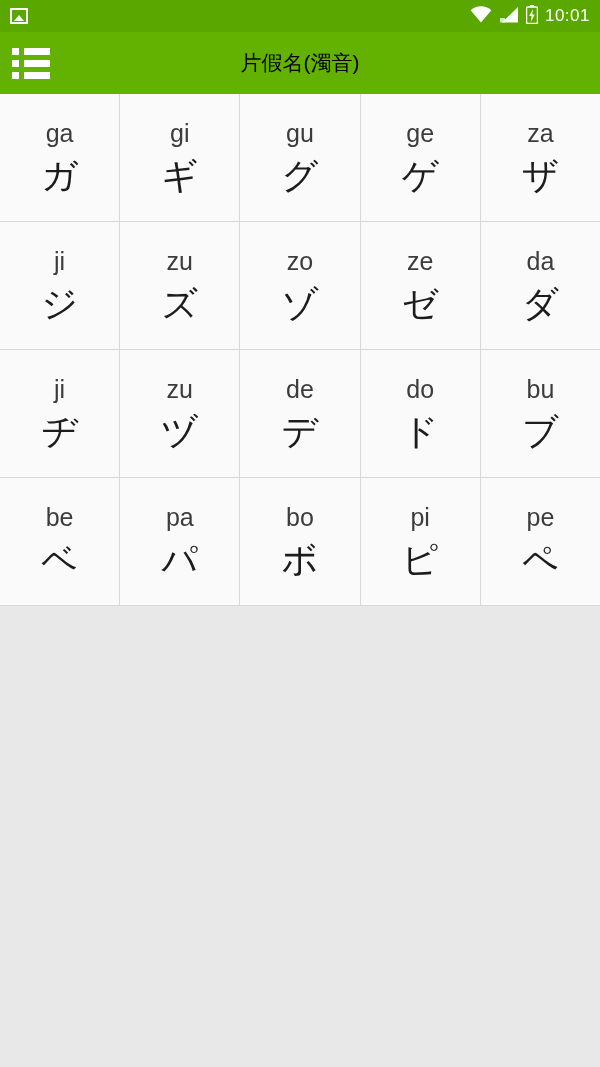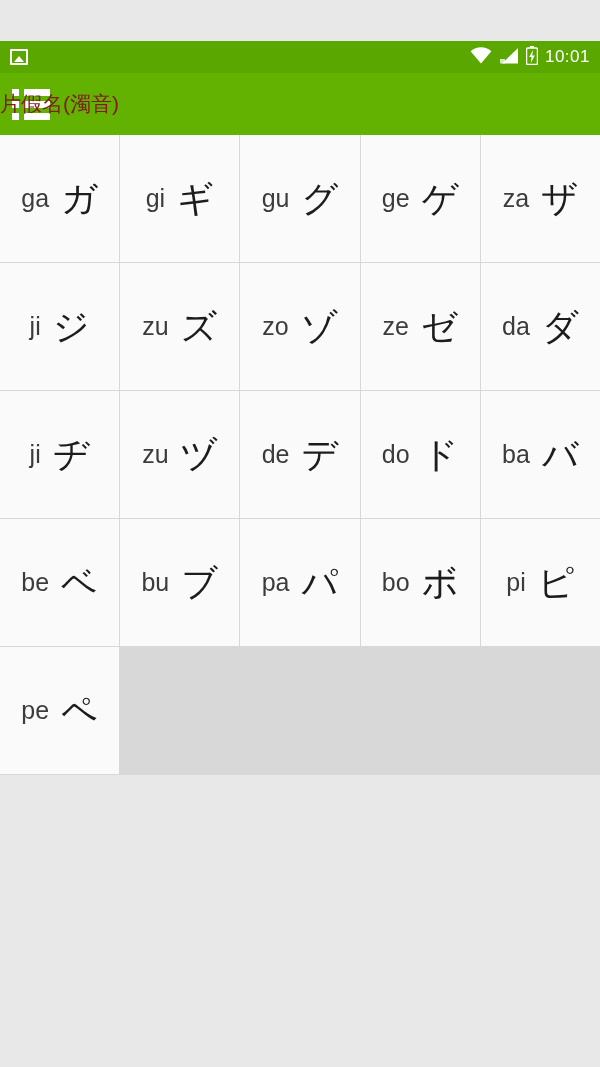--- a/index.html
+++ b/index.html
@@ -17,21 +17,20 @@
   
   .status-bar {
     height: 32px;
     background: #5aa700;
     display: flex;
     align-items: center;
     justify-content: space-between;
     padding: 0 10px;
     box-sizing: border-box;
     color: #ffffff;
-    margin-top: 41px;
   }
   .status-left {
     display: flex;
     align-items: center;
     gap: 6px;
   }
   .status-right {
     display: flex;
     align-items: center;
     gap: 7px;
@@ -91,39 +90,39 @@
   }
   .menu-bar-line {
     width: 26px;
     height: 7px;
     background: #ffffff;
   }
   .app-title {
     position: absolute;
     left: 0;
     right: 0;
-    text-align: left;
+    text-align: center;
     font-size: 21px;
-    color: #7f1d1d;
+    color: #000000;
     pointer-events: none;
   }
 
   
   .kana-grid {
     display: grid;
     grid-template-columns: repeat(5, 1fr);
     background: #d8d8d8;
     gap: 1px;
     border-bottom: 1px solid #d8d8d8;
   }
   .kana-cell {
     background: #fafafa;
     height: 127px;
     display: flex;
-    flex-direction: row;
+    flex-direction: column;
     align-items: center;
     justify-content: center;
     gap: 12px;
     cursor: pointer;
   }
   .romaji {
     font-size: 25px;
     color: #3c3c3c;
     line-height: 1;
   }
@@ -239,32 +238,28 @@
   <div class="kana-cell">
     <span class="romaji">de</span>
     <span class="kana">デ</span>
   </div>
   <div class="kana-cell">
     <span class="romaji">do</span>
     <span class="kana">ド</span>
   </div>
 
   <div class="kana-cell">
-    <span class="romaji">ba</span>
-    <span class="kana">バ</span>
+    <span class="romaji">bu</span>
+    <span class="kana">ブ</span>
   </div>
   <div class="kana-cell">
     <span class="romaji">be</span>
     <span class="kana">ベ</span>
   </div>
   <div class="kana-cell">
-    <span class="romaji">bu</span>
-    <span class="kana">ブ</span>
-  </div>
-  <div class="kana-cell">
     <span class="romaji">pa</span>
     <span class="kana">パ</span>
   </div>
 
   <div class="kana-cell">
     <span class="romaji">bo</span>
     <span class="kana">ボ</span>
   </div>
   <div class="kana-cell">
     <span class="romaji">pi</span>

